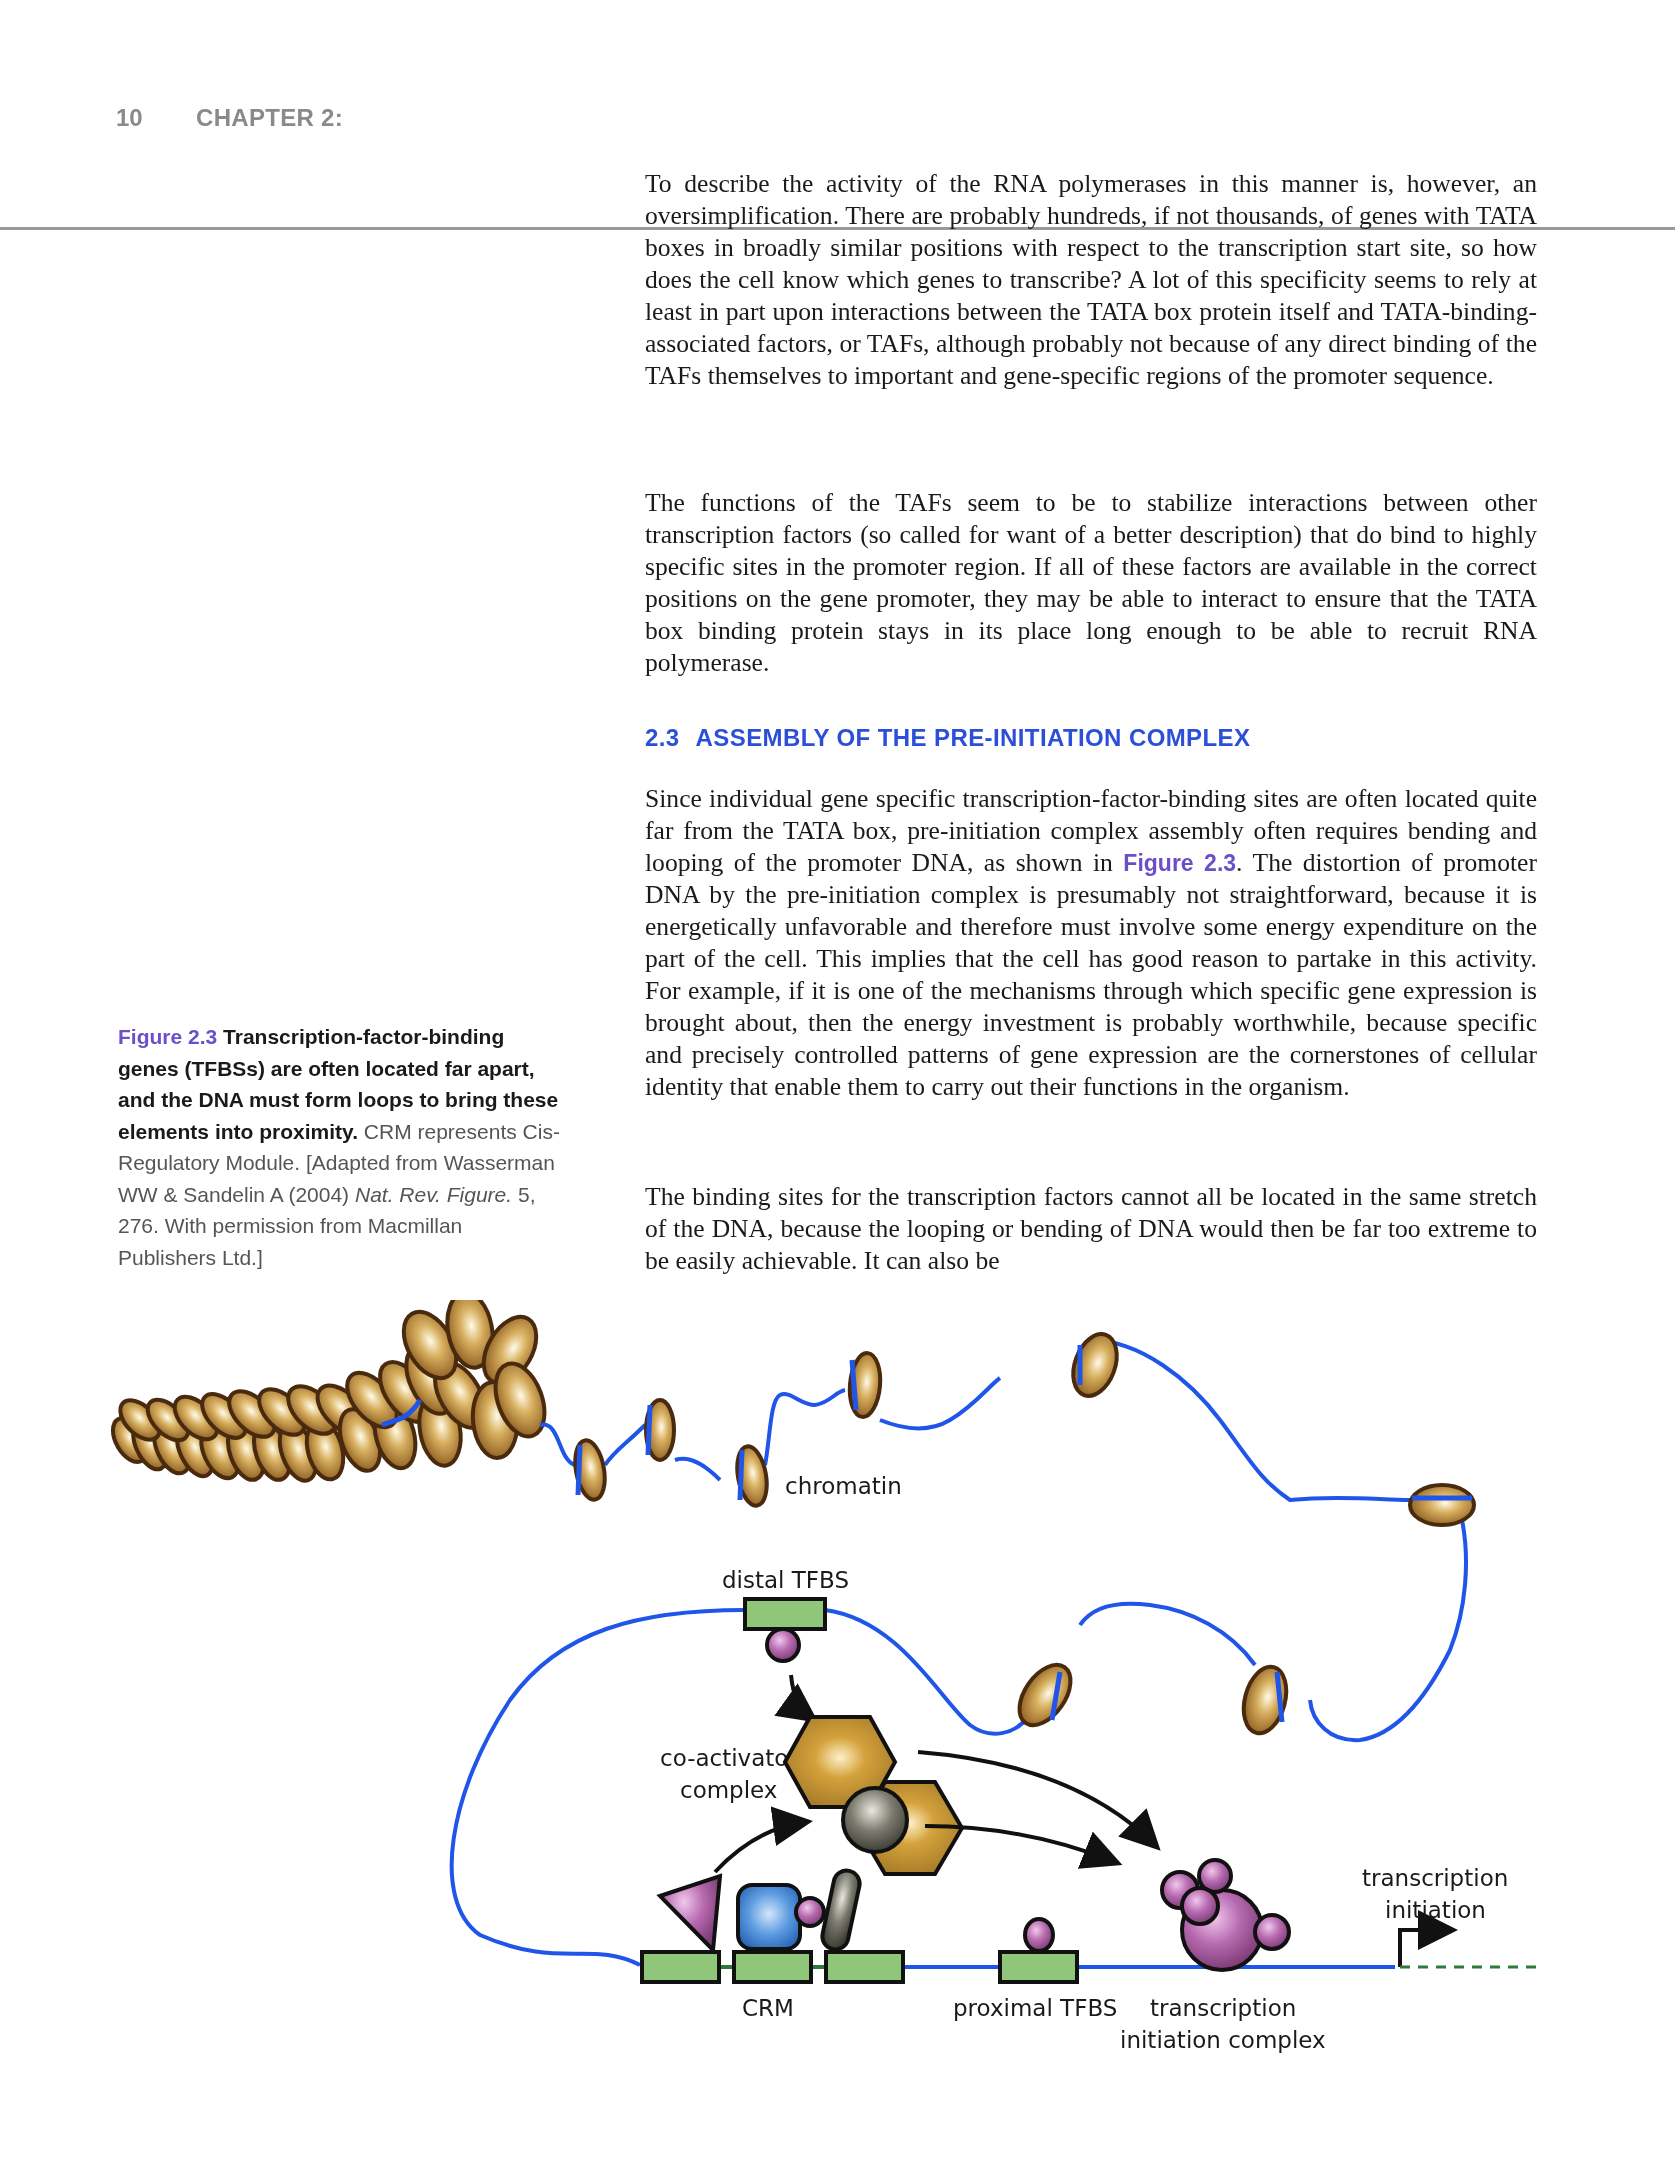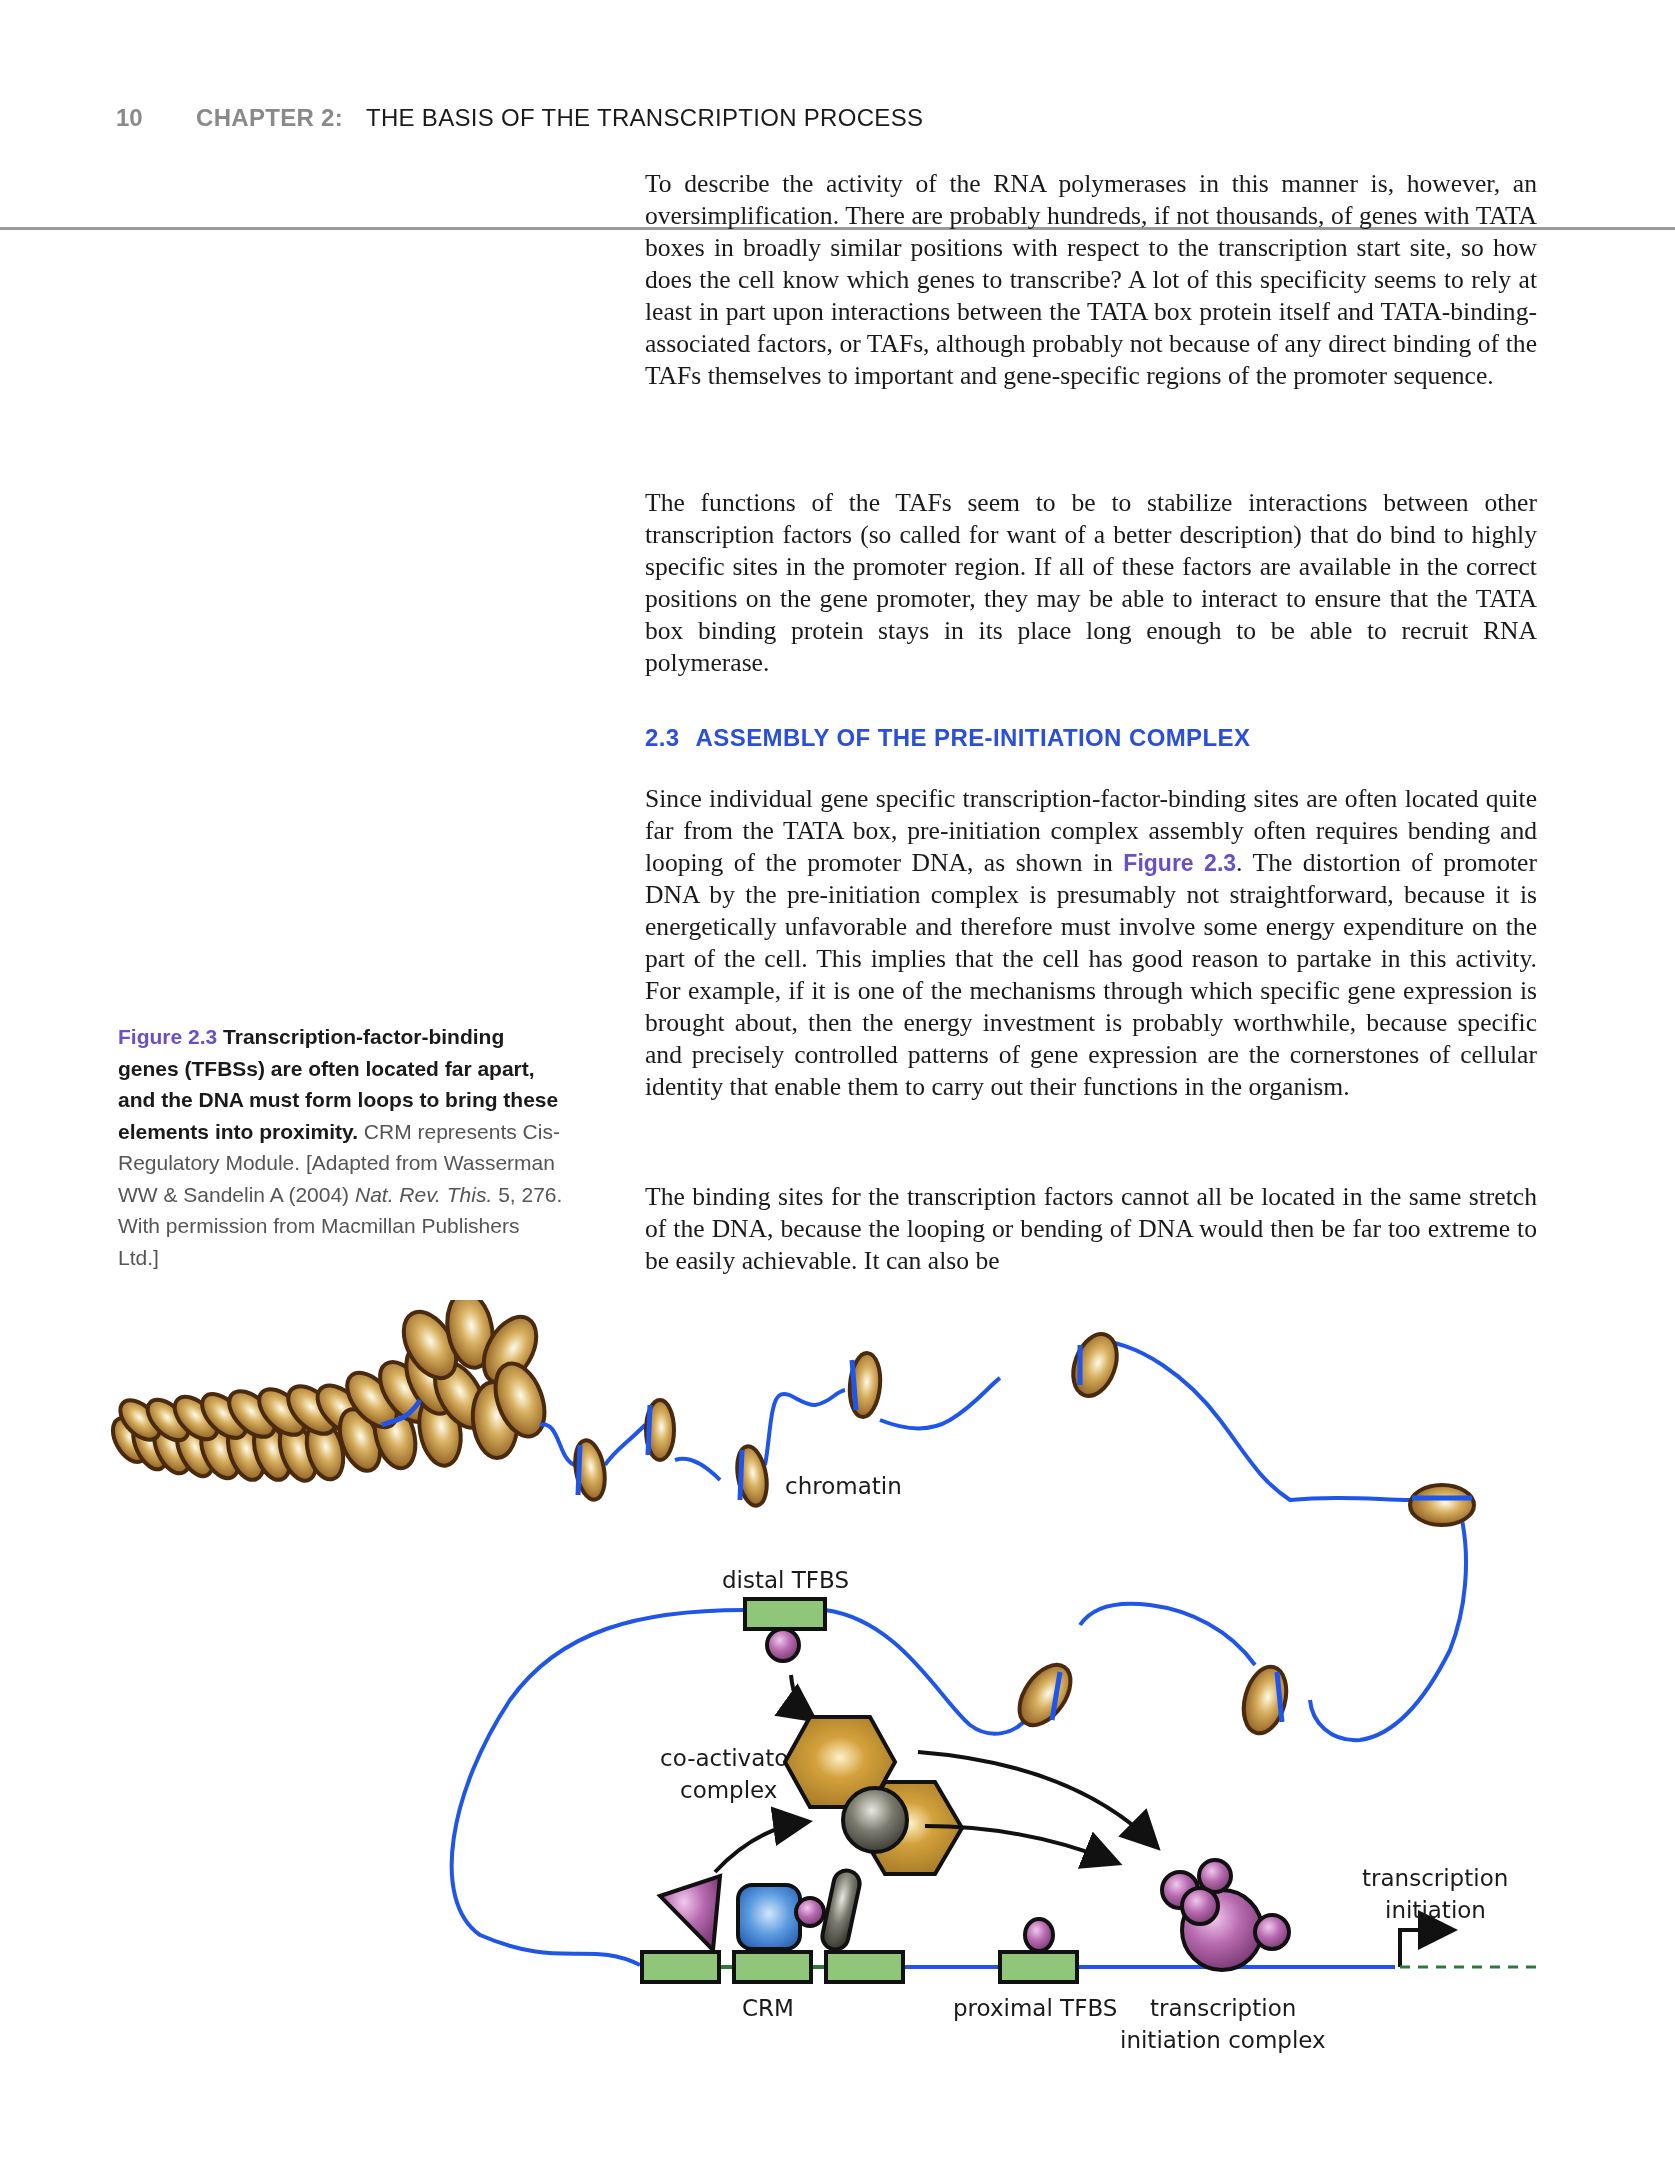--- a/index.html
+++ b/index.html
@@ -28,21 +28,20 @@
 
   .figure { position: absolute; left: 100px; top: 1300px; width: 1460px; height: 780px; }
   .fig-text { font-family: "DejaVu Sans", sans-serif; font-size: 23px; fill: #1a1a1a; }
 </style>
 </head>
 <body>
 
 <div class="header">
   <span class="page-num">10</span>
   <span class="chapter-label">CHAPTER 2:</span>
-  <span class="chapter-title">THE BASIS OF THE TRANSCRIPTION PROCESS</span>
   <div class="header-rule"></div>
 </div>
 
 <div class="body-col p1">
   <p>To describe the activity of the RNA polymerases in this manner is, however, an oversimplification. There are probably hundreds, if not thousands, of genes with TATA boxes in broadly similar positions with respect to the transcription start site, so how does the cell know which genes to transcribe? A lot of this specificity seems to rely at least in part upon interactions between the TATA box protein itself and TATA-binding-associated factors, or TAFs, although probably not because of any direct binding of the TAFs themselves to important and gene-specific regions of the promoter sequence.</p>
 </div>
 <div class="body-col p2">
   <p>The functions of the TAFs seem to be to stabilize interactions between other transcription factors (so called for want of a better description) that do bind to highly specific sites in the promoter region. If all of these factors are available in the correct positions on the gene promoter, they may be able to interact to ensure that the TATA box binding protein stays in its place long enough to be able to recruit RNA polymerase.</p>
 </div>
 
@@ -54,21 +53,21 @@
   <p><span>Since individual gene specific transcription-factor-binding sites are often located quite far from the TATA box, pre-initiation complex assembly often requires bending and looping of the promoter DNA, as shown in </span><span class="fig-ref">Figure 2.3</span><span>. The distortion of promoter DNA by the pre-initiation complex is presumably not straightforward, because it is energetically unfavorable and therefore must involve some energy expenditure on the part of the cell. This implies that the cell has good reason to partake in this activity. For example, if it is one of the mechanisms through which specific gene expression is brought about, then the energy investment is probably worthwhile, because specific and precisely controlled patterns of gene expression are the cornerstones of cellular identity that enable them to carry out their functions in the organism.</span></p>
 </div>
 <div class="body-col p4">
   <p>The binding sites for the transcription factors cannot all be located in the same stretch of the DNA, because the looping or bending of DNA would then be far too extreme to be easily achievable. It can also be</p>
 </div>
 
 <div class="caption">
   <span class="fig-label">Figure 2.3</span>
   <span class="bold">Transcription-factor-binding genes (TFBSs) are often located far apart, and the DNA must form loops to bring these elements into proximity.</span>
   <span class="light">CRM represents Cis-Regulatory Module. [Adapted from Wasserman WW &amp; Sandelin A (2004)</span>
-  <span class="light italic">Nat. Rev. This.</span>
+  <span class="light italic">Nat. Rev. Figure.</span>
   <span class="light">5, 276. With permission from Macmillan Publishers Ltd.]</span>
 </div>
 
 <div class="figure">
   <svg width="1460" height="780" viewBox="100 1300 1460 780" xmlns="http://www.w3.org/2000/svg">
     <defs>
       <radialGradient id="gold" cx="55%" cy="45%" r="60%">
         <stop offset="0%" stop-color="#fffbe8"></stop>
         <stop offset="40%" stop-color="#d8b060"></stop>
         <stop offset="100%" stop-color="#8a5a1e"></stop>

